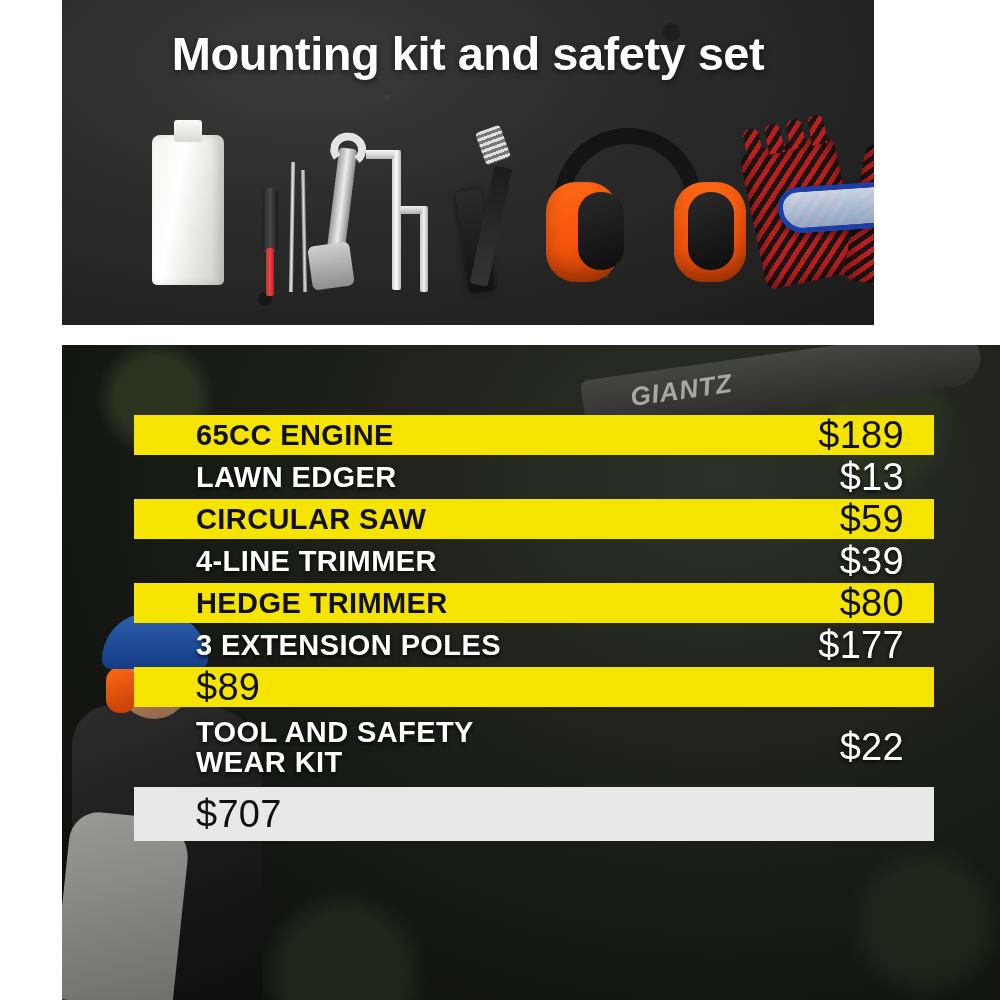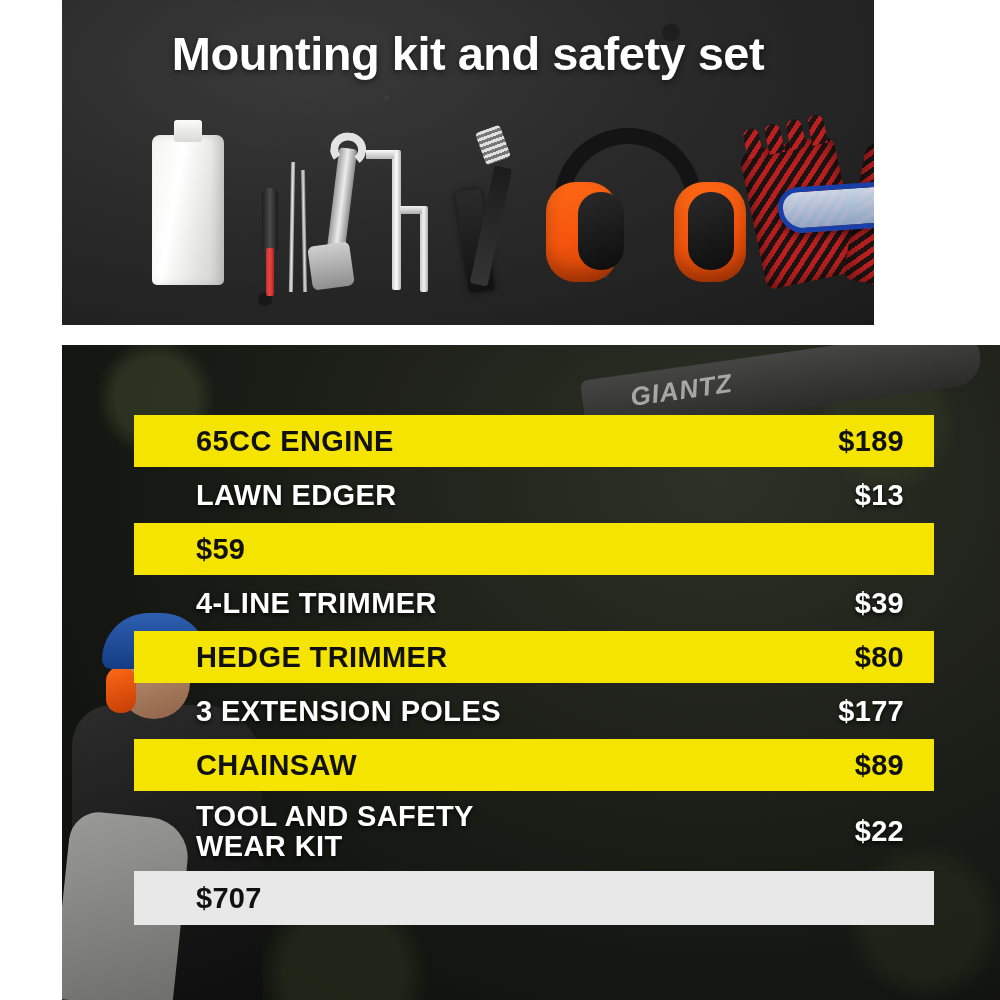--- a/index.html
+++ b/index.html
@@ -289,35 +289,35 @@
     position: absolute;
     left: 72px;
     top: 70px;
     width: 800px;
     z-index: 6;
   }
   .row {
     display: flex;
     align-items: center;
     justify-content: space-between;
-    height: 52px;
+    height: 40px;
     padding: 0 30px 0 62px;
     box-sizing: border-box;
     margin-bottom: 2px;
   }
   .row .label {
     font-size: 29px;
     font-weight: bold;
     letter-spacing: 0.4px;
     line-height: 1.05;
     text-align: left;
   }
   .row .price {
-    font-size: 29px;
-    font-weight: bold;
+    font-size: 38px;
+    font-weight: normal;
     letter-spacing: 0.3px;
     white-space: nowrap;
   }
   .row.yellow {
     background: #f5e400;
   }
   .row.yellow .label, .row.yellow .price {
     color: #111111;
   }
   .row.dark .label, .row.dark .price {
@@ -398,40 +398,40 @@
       <span class="label">65CC ENGINE</span>
       <span class="price">$189</span>
     </div>
 
     <div class="row dark">
       <span class="label">LAWN EDGER</span>
       <span class="price">$13</span>
     </div>
 
     <div class="row yellow">
+      <span class="label">CIRCULAR SAW</span>
       <span class="price">$59</span>
     </div>
 
     <div class="row dark">
       <span class="label">4-LINE TRIMMER</span>
       <span class="price">$39</span>
     </div>
 
     <div class="row yellow">
       <span class="label">HEDGE TRIMMER</span>
       <span class="price">$80</span>
     </div>
 
     <div class="row dark">
       <span class="label">3 EXTENSION POLES</span>
       <span class="price">$177</span>
     </div>
 
     <div class="row yellow">
-      <span class="label">CHAINSAW</span>
       <span class="price">$89</span>
     </div>
 
     <div class="row dark tall">
       <span class="label two-line">TOOL AND SAFETY
 WEAR KIT</span>
       <span class="price">$22</span>
     </div>
 
     <div class="row total">

